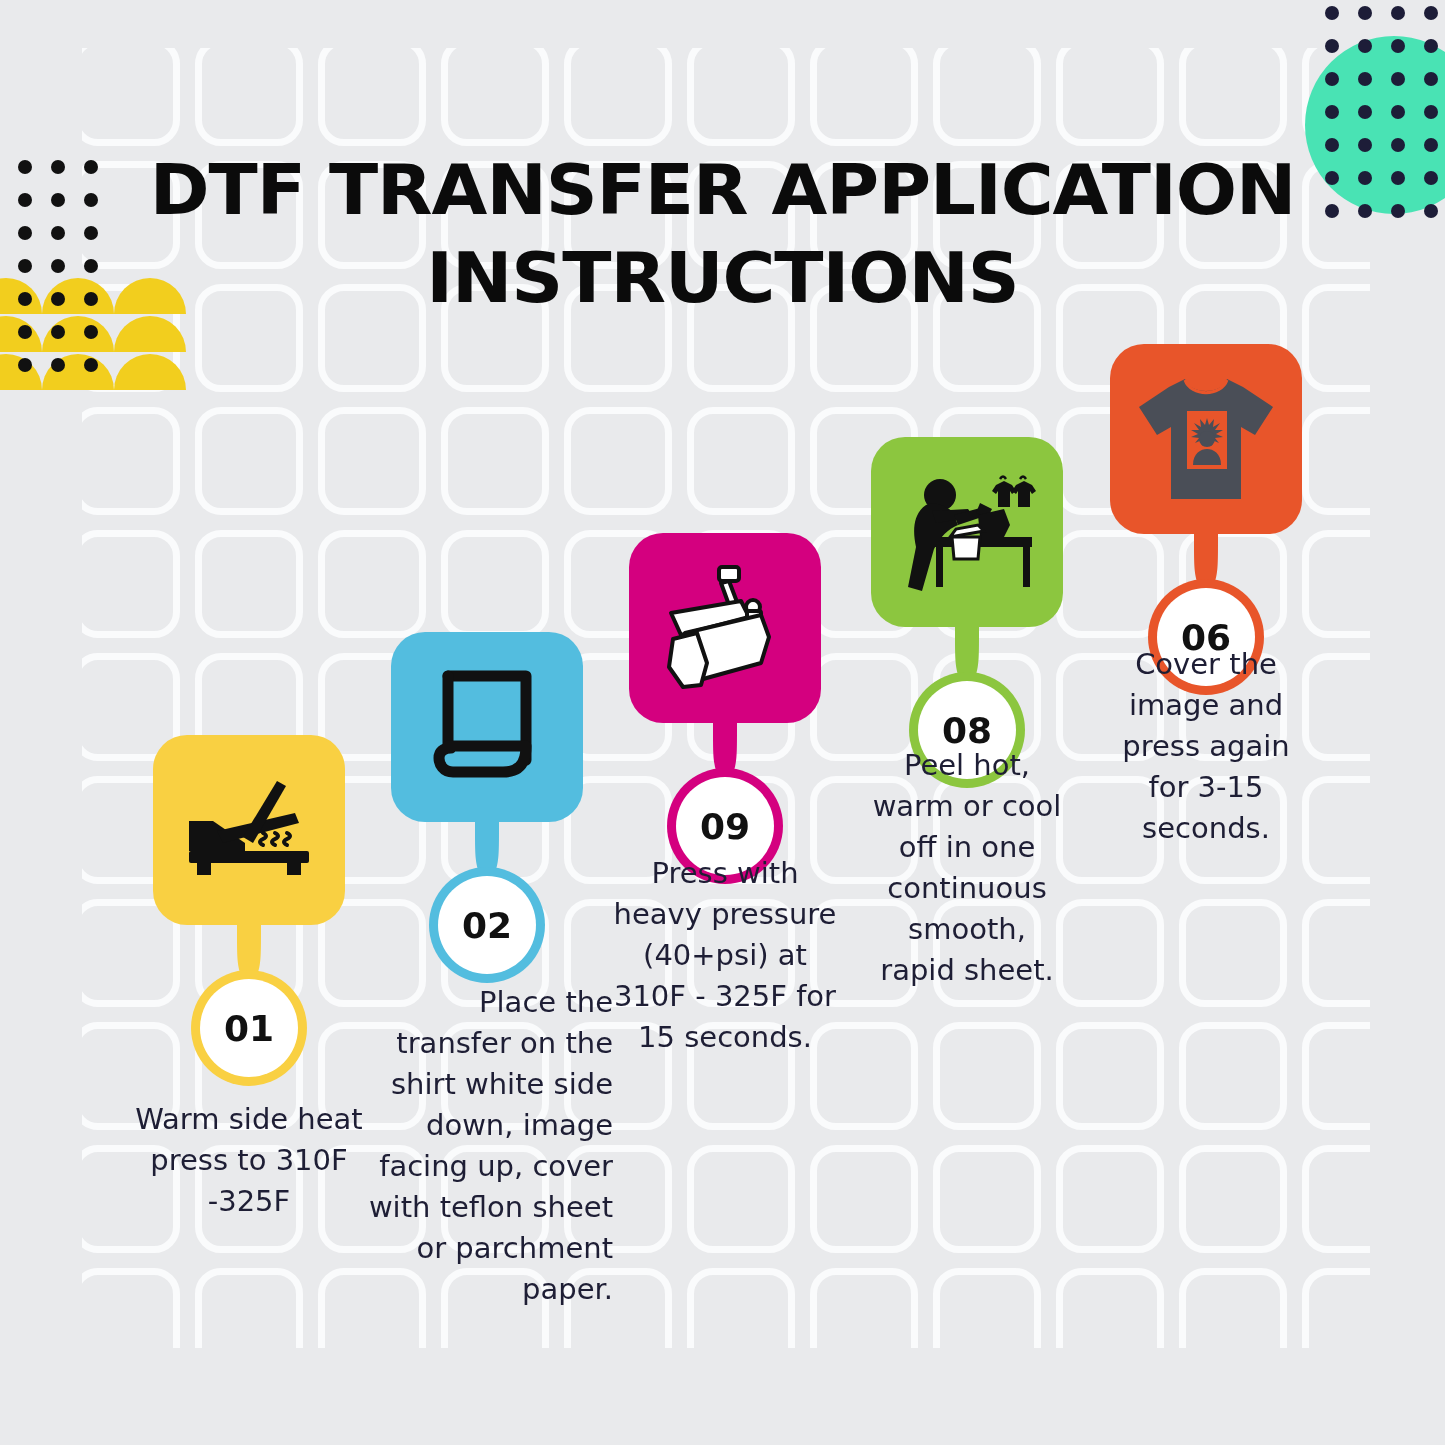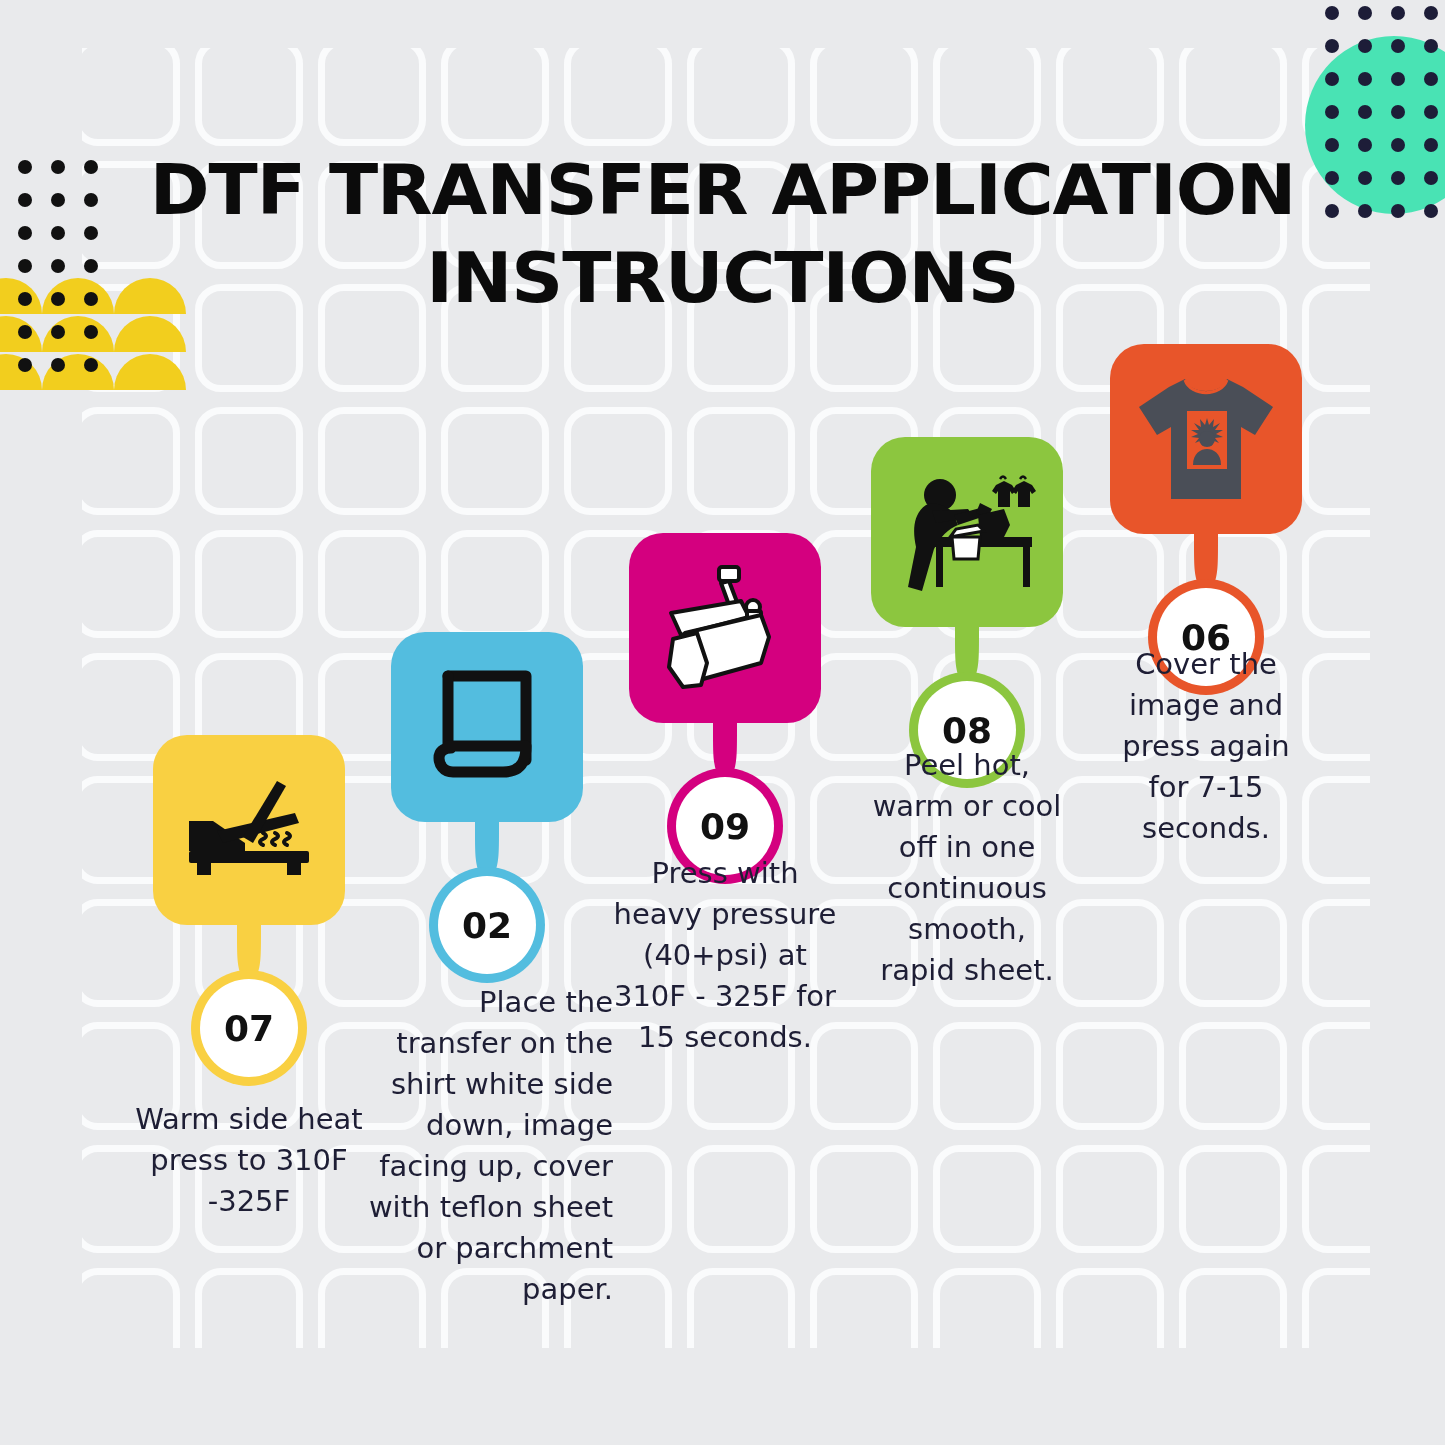--- a/index.html
+++ b/index.html
@@ -356,21 +356,21 @@
           </g>
         </svg>
       </span>
     </div>
     <div class="stem">
       <svg class="bar" viewBox="0 0 24 86" preserveAspectRatio="none">
         <path d="M0 0 H24 V20 C24 50 24 56 17 72 L17 86 H7 L7 72 C0 56 0 50 0 20 Z" fill="#F9D042"></path>
       </svg>
     </div>
     <div class="bubble" id="bub-1" style="box-shadow: rgb(249, 208, 66) 0px 0px 0px 9px;">
-      <span class="num">07</span>
+      <span class="num">01</span>
     </div>
     <div class="desc">Warm side heat press to 310F -325F</div>
   </div>
 
   <div class="step" id="step-2">
     <div class="card" id="card-2" style="background: rgb(83, 189, 223);">
       <span>
         <svg width="112" height="118" viewBox="0 0 112 118">
           <g fill="none" stroke="#111111" stroke-width="11" stroke-linejoin="round" stroke-linecap="round">
             <path d="M17 8 H95 V92"></path>
@@ -487,16 +487,16 @@
       </span>
     </div>
     <div class="stem">
       <svg class="bar" viewBox="0 0 24 86" preserveAspectRatio="none">
         <path d="M0 0 H24 V20 C24 50 24 56 17 72 L17 86 H7 L7 72 C0 56 0 50 0 20 Z" fill="#E8552A"></path>
       </svg>
     </div>
     <div class="bubble" id="bub-5" style="box-shadow: rgb(232, 85, 42) 0px 0px 0px 9px;">
       <span class="num">06</span>
     </div>
-    <div class="desc">Cover the image and press again for 7-15 seconds.</div>
+    <div class="desc">Cover the image and press again for 3-15 seconds.</div>
   </div>
 
 </div>
 
 </body></html>

